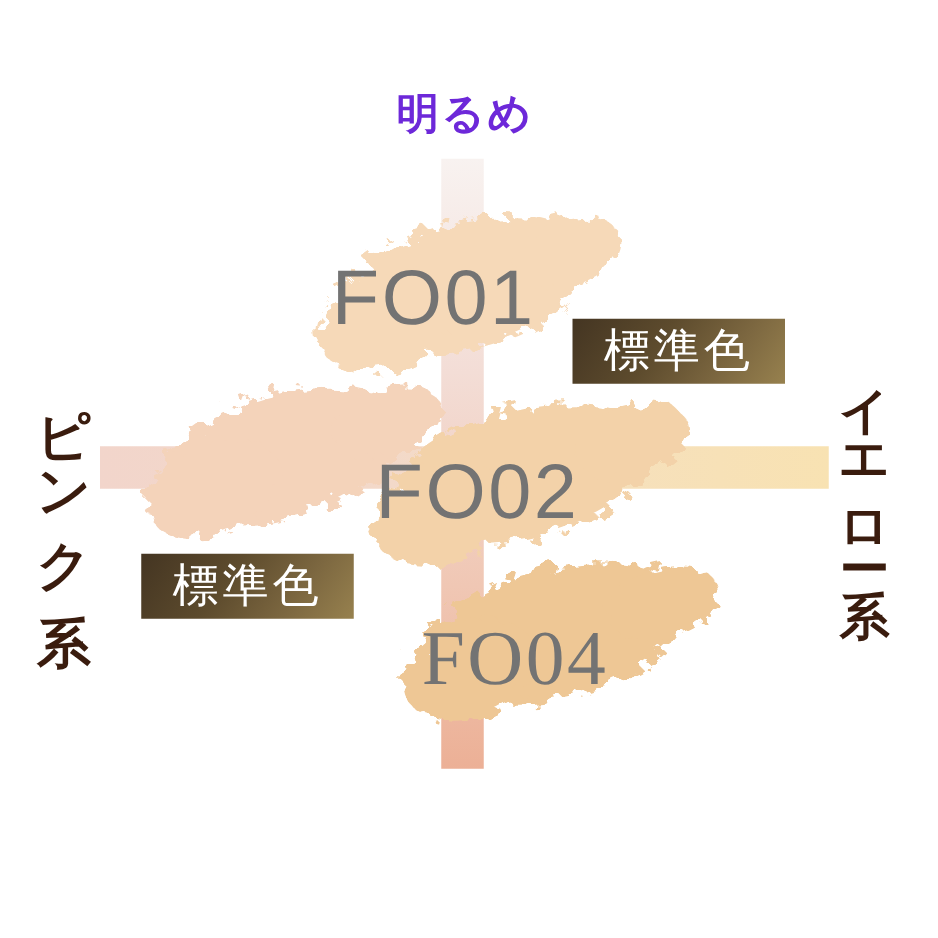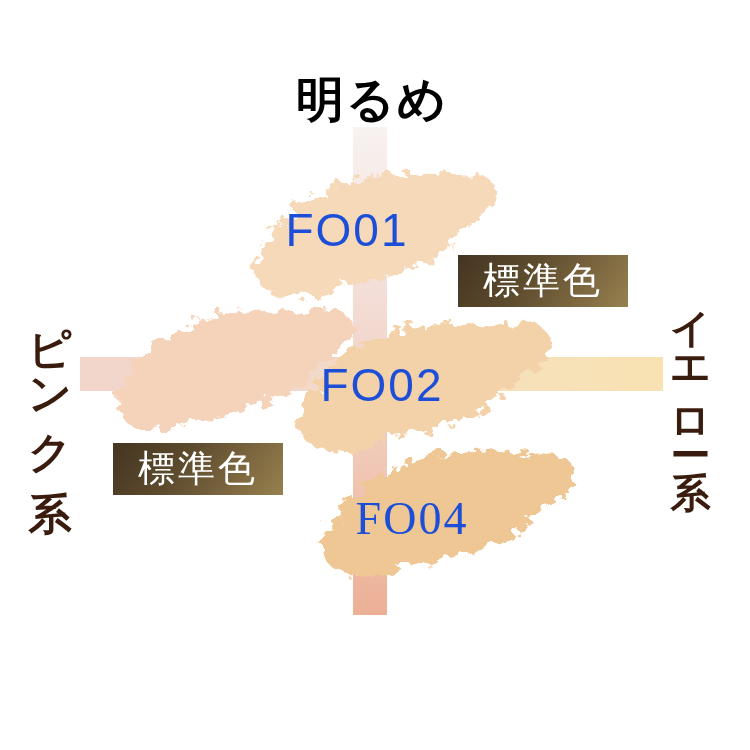--- a/index.html
+++ b/index.html
@@ -19,27 +19,27 @@
     background:linear-gradient(to right,#f2d5cb 0%,#f3d9c9 40%,#f6e0bc 70%,#f8e2b2 100%);
   }
 
   
   .swatch{position:absolute;}
   .swatch svg{display:block;width:100%;height:100%;overflow:visible;}
 
   
   .shade-label{
     position:absolute;transform:translateX(-50%);
-    font-size:46px;letter-spacing:2px;color:#1d4ed8;white-space:nowrap;
+    font-size:62px;letter-spacing:2px;color:#737373;white-space:nowrap;
   }
 
   
   .axis-heading{
     position:absolute;transform:translateX(-50%);
-    font-size:48px;font-weight:bold;color:#000000;white-space:nowrap;letter-spacing:2px;
+    font-size:34px;font-weight:bold;color:#6d28d9;white-space:nowrap;letter-spacing:2px;
   }
   .axis-vertical-text{
     position:absolute;writing-mode:vertical-rl;text-orientation:mixed;
     font-weight:bold;color:#3a1c0e;letter-spacing:5px;white-space:nowrap;
   }
   .axis-left-text{left:22px;top:295px;font-size:43px;}
   .axis-right-text{left:664px;top:282px;font-size:40px;}
 
   
   .badge{

